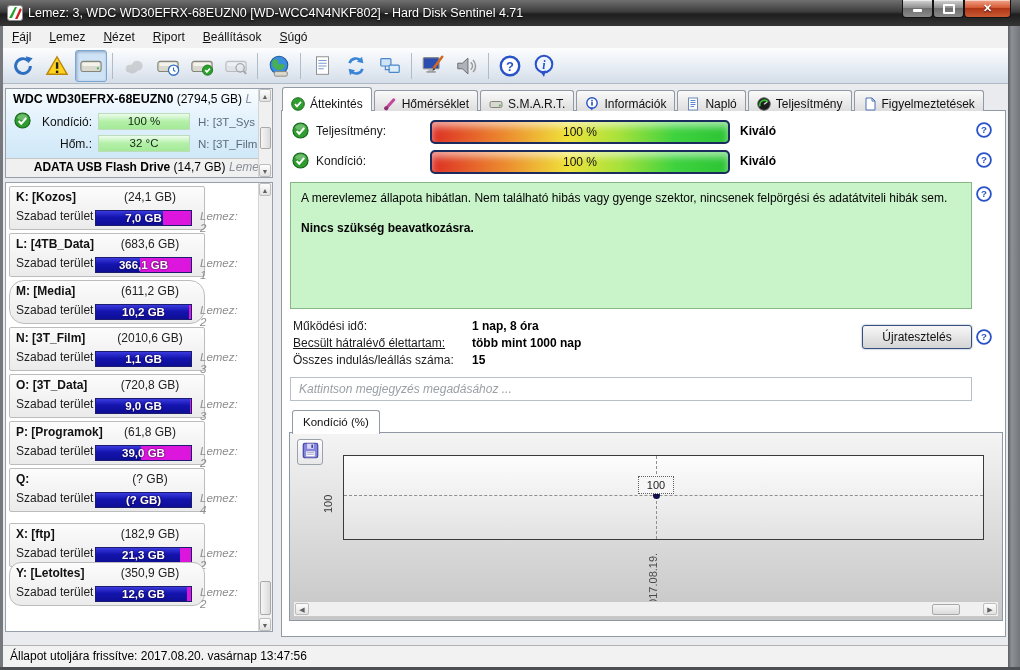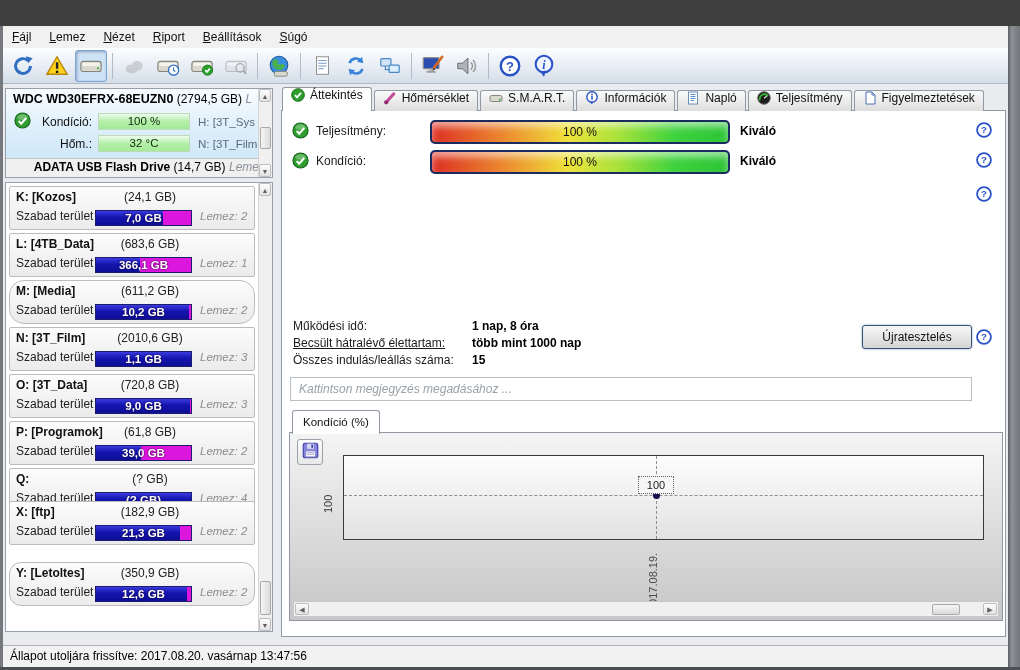--- a/index.html
+++ b/index.html
@@ -62,34 +62,34 @@
     color:#606060;background:linear-gradient(180deg,#fdfdfd,#e2e2e2);border:1px solid #bdbdbd;box-sizing:border-box;border-radius:2px;}
   .vsb .thumb{position:absolute;left:1px;width:11px;background:linear-gradient(90deg,#f6f6f6,#dadada);
     border:1px solid #a9a9a9;border-radius:2px;box-sizing:border-box;}
   .hsb{position:absolute;height:16px;background:#f0f0f0;border:1px solid #c9c9c9;box-sizing:border-box;}
   .hsb .sarr{position:absolute;top:1px;width:14px;height:12px;font-size:7px;line-height:12px;text-align:center;
     color:#606060;background:linear-gradient(180deg,#fdfdfd,#e2e2e2);border:1px solid #bdbdbd;box-sizing:border-box;border-radius:2px;}
   .hsb .thumb{position:absolute;top:2px;height:11px;background:linear-gradient(180deg,#f6f6f6,#dadada);
     border:1px solid #a9a9a9;border-radius:2px;box-sizing:border-box;}
   
   #driveList{left:5px;top:182px;width:268px;height:450px;background:#fff;}
-  .drive-item{position:absolute;left:3px;width:246px;height:44px;border:1px solid #bcbcbc;border-radius:2px;
+  .drive-item{position:absolute;left:3px;width:196px;height:44px;border:1px solid #bcbcbc;border-radius:2px;
     background:linear-gradient(180deg,#fcfcfc,#ebebeb);box-sizing:border-box;}
   .di-name{position:absolute;left:6px;top:3px;font-size:12px;font-weight:bold;color:#111;white-space:nowrap;}
   .di-size{position:absolute;left:70px;top:3px;width:140px;text-align:center;font-size:12px;color:#222;}
   .di-free-lab{position:absolute;left:6px;top:22px;font-size:12px;color:#222;}
   .freebar{position:absolute;left:85px;top:23px;width:97px;height:16px;border:1px solid #1c1c6e;
     background:#dd16dd;box-sizing:border-box;}
   .freebar .used{position:absolute;left:0;top:0;bottom:0;background:linear-gradient(180deg,#3a3ae0,#1414ae 45%,#0e0e96);}
   .freebar .txt{position:absolute;left:0;right:0;top:0;color:#fff;font-weight:bold;font-size:11.5px;
     line-height:14px;text-align:center;text-shadow:0 0 2px #102;}
   .di-disk{position:absolute;left:190px;top:23px;font-size:11.5px;font-style:italic;color:#8d8d8d;}
   
   .tabs{position:absolute;left:282px;top:88px;height:23px;display:flex;align-items:flex-end;z-index:3;}
-  .tab{display:flex;align-items:flex-start;gap:5px;padding:0 8px;font-size:12px;color:#111;height:21px;
+  .tab{display:flex;align-items:flex-end;gap:5px;padding:0 8px;font-size:12px;color:#111;height:21px;
     background:linear-gradient(180deg,#fafafa,#dedede);border:1px solid #8f9aa5;border-bottom:none;
     border-radius:3px 3px 0 0;margin-right:2px;box-sizing:border-box;}
   .tab.active{background:#fff;height:24px;z-index:4;box-shadow:0 2px 0 #fff;}
   
   #mainBox{left:281px;top:110px;width:723px;height:525px;border:1px solid #8f9aa5;background:#fff;position:absolute;}
   .row-lab{position:absolute;font-size:12px;color:#1a1a1a;}
   .ratebar{position:absolute;width:296px;height:20px;border:2px solid #1b2b5e;border-radius:5px;
     background:linear-gradient(90deg,#dd2f24,#ec8c2f 25%,#efe23a 46%,#a8e23a 63%,#3ed23e 82%,#2cc435);
     box-shadow:inset 0 5px 7px rgba(255,255,255,.55);text-align:center;font-size:12px;line-height:20px;color:#101010;}
   .rating{position:absolute;font-size:12px;font-weight:bold;color:#000;}
@@ -126,20 +126,39 @@
   #xdate{position:absolute;left:647px;top:545px;height:66px;color:#4a4a4a;}
   
   .statusbar{position:absolute;left:3px;top:645px;width:1005px;height:22px;background:#f2f2f2;
     border-top:1px solid #b2b2b2;font-size:12px;color:#000;line-height:21px;padding-left:7px;box-sizing:border-box;}
 </style>
 </head>
 <body>
 
 <div id="window">
 
+  <div class="titlebar">
+    <span class="app-icon">
+      <svg viewBox="0 0 16 16" width="16" height="16">
+          <rect x="0.5" y="0.5" width="15" height="15" rx="2.5" fill="#fff" stroke="#8a8a8a"></rect>
+          <path d="M2 13L8 2h2L5 13z" fill="#2ca02c"></path>
+          <path d="M8 14L13 3l1.8 1.8L10.5 14z" fill="#cc2222"></path>
+        </svg>
+    </span>
+    <span class="title-text">Lemez: 3, WDC WD30EFRX-68EUZN0 [WD-WCC4N4NKF802]  -  Hard Disk Sentinel 4.71</span>
+    <div class="winbtn" style="left:902px;width:29px;">
+        <span class="g-min"></span>
+      </div>
+    <div class="winbtn" style="left:933px;width:29px;">
+        <span class="g-max"></span>
+      </div>
+    <div class="winbtn close" style="left:964px;width:45px;">
+        <span class="g-close">✕</span>
+      </div>
+  </div>
 
   <div class="frame-left"></div>
   <div class="frame-right"></div>
 
   <div class="menubar" id="menubar">
       <span class="menu-item"><u>F</u>ájl</span>
       <span class="menu-item"><u>L</u>emez</span>
       <span class="menu-item"><u>N</u>ézet</span>
       <span class="menu-item"><u>R</u>iport</span>
       <span class="menu-item"><u>B</u>eállítások</span>
@@ -399,21 +418,21 @@
       <div class="drive-item" style="top: 285px;">
         <div class="di-name">Q:</div>
         <div class="di-size">(? GB)</div>
         <div class="di-free-lab">Szabad terület</div>
         <div class="freebar">
           <div class="used" style="width: 100%;"></div>
           <div class="txt">(? GB)</div>
         </div>
         <div class="di-disk">Lemez: 4</div>
       </div>
-      <div class="drive-item" style="top: 318px; padding-left: 33px;">
+      <div class="drive-item" style="top: 340px; padding-left: 33px;">
         <div class="di-name">X: [ftp]</div>
         <div class="di-size">(182,9 GB)</div>
         <div class="di-free-lab">Szabad terület</div>
         <div class="freebar">
           <div class="used" style="width: 88%;"></div>
           <div class="txt">21,3 GB</div>
         </div>
         <div class="di-disk">Lemez: 2</div>
       </div>
       <div class="drive-item" style="top: 379px; border-radius: 12px;">
@@ -525,20 +544,24 @@
   <span class="row-lab" style="left:316px;top:154px;">Kondíció:</span>
   <div class="ratebar" style="left:430px;top:150px;">100 %</div>
   <span class="rating" style="left:740px;top:154px;">Kiváló</span>
   <span class="helpico" style="left:975px;top:151px;">
     <svg viewBox="0 0 26 26" width="18" height="18">
         <circle cx="13" cy="13" r="10" fill="#fff" stroke="#2a52c8" stroke-width="2.6"></circle>
         <text x="13" y="18" font-size="14" font-weight="bold" fill="#2a52c8" text-anchor="middle" font-family="Liberation Sans,sans-serif">?</text>
       </svg>
   </span>
 
+  <div id="statusBox">
+    <div>A merevlemez állapota hibátlan. Nem található hibás vagy gyenge szektor, nincsenek felpörgési és adatátviteli hibák sem.</div>
+    <div class="bold2">Nincs szükség beavatkozásra.</div>
+  </div>
   <span class="helpico" style="left:975px;top:185px;">
     <svg viewBox="0 0 26 26" width="18" height="18">
         <circle cx="13" cy="13" r="10" fill="#fff" stroke="#2a52c8" stroke-width="2.6"></circle>
         <text x="13" y="18" font-size="14" font-weight="bold" fill="#2a52c8" text-anchor="middle" font-family="Liberation Sans,sans-serif">?</text>
       </svg>
   </span>
 
   <div id="statsEl">
       <span class="stat-lab" style="top: 319px;">Működési idő:</span>
       <span class="stat-val" style="top: 319px;">1 nap, 8 óra</span>

